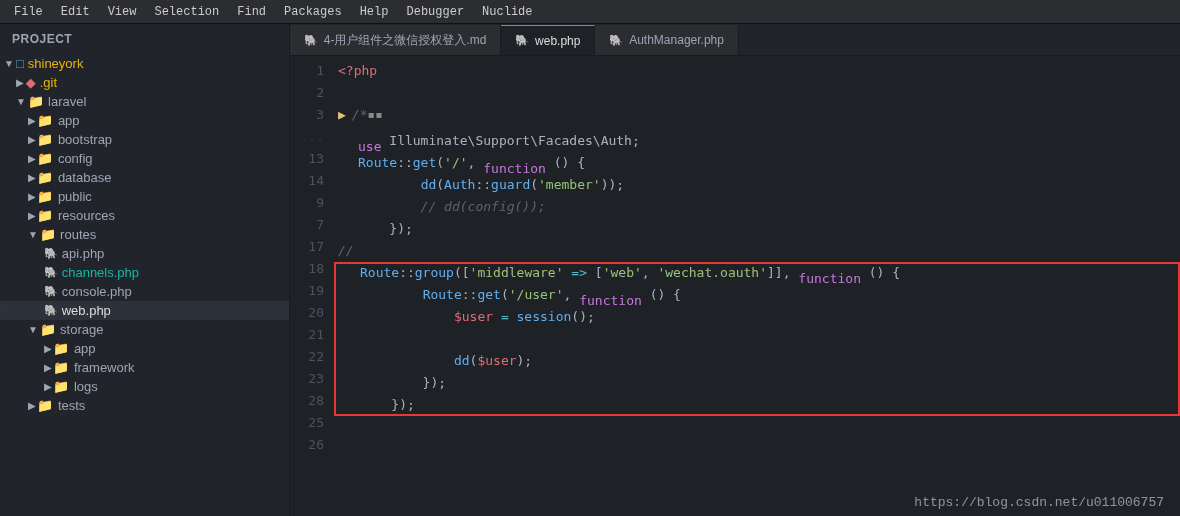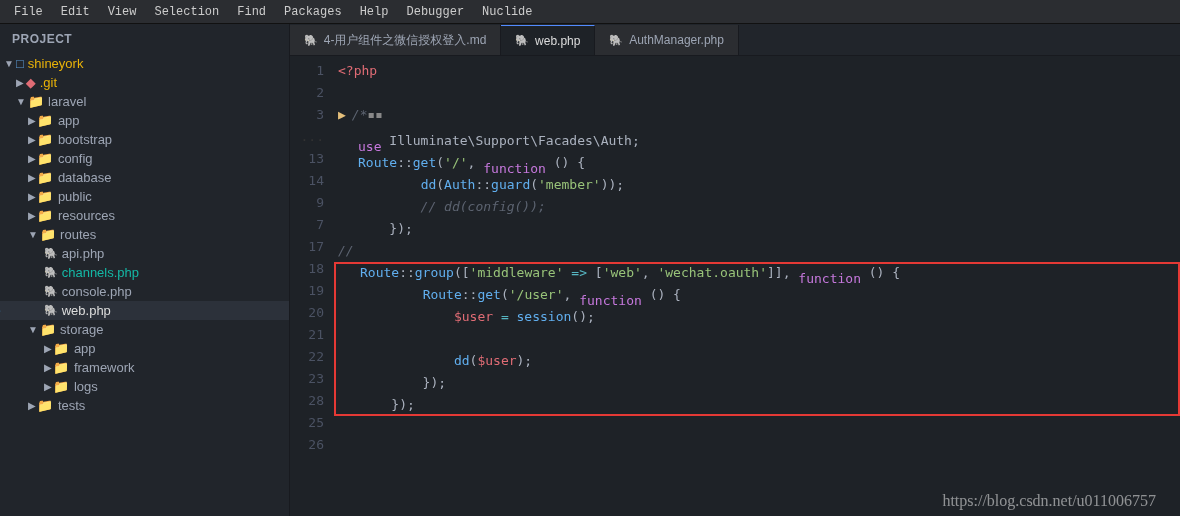--- a/index.html
+++ b/index.html
@@ -139,24 +139,24 @@
     .cm { color: #5c6370; font-style: italic; }
     .var { color: #e06c75; }
     .plain { color: #abb2bf; }
     .punc { color: #abb2bf; }
     .tag { color: #e06c75; }
 
     
     .watermark {
       position: absolute;
       bottom: 6px;
-      right: 24px;
+      right: 16px;
       color: rgba(255,255,255,0.5);
-      font-size: 16px;
-      font-family: Liberation Serif, serif;
+      font-size: 13px;
+      font-family: Liberation Mono, monospace;
     }
   </style>
 </head>
 <body>
 
 <div class="menubar">
   <span class="menubar-item">File</span>
   <span class="menubar-item">Edit</span>
   <span class="menubar-item">View</span>
   <span class="menubar-item">Selection</span>

